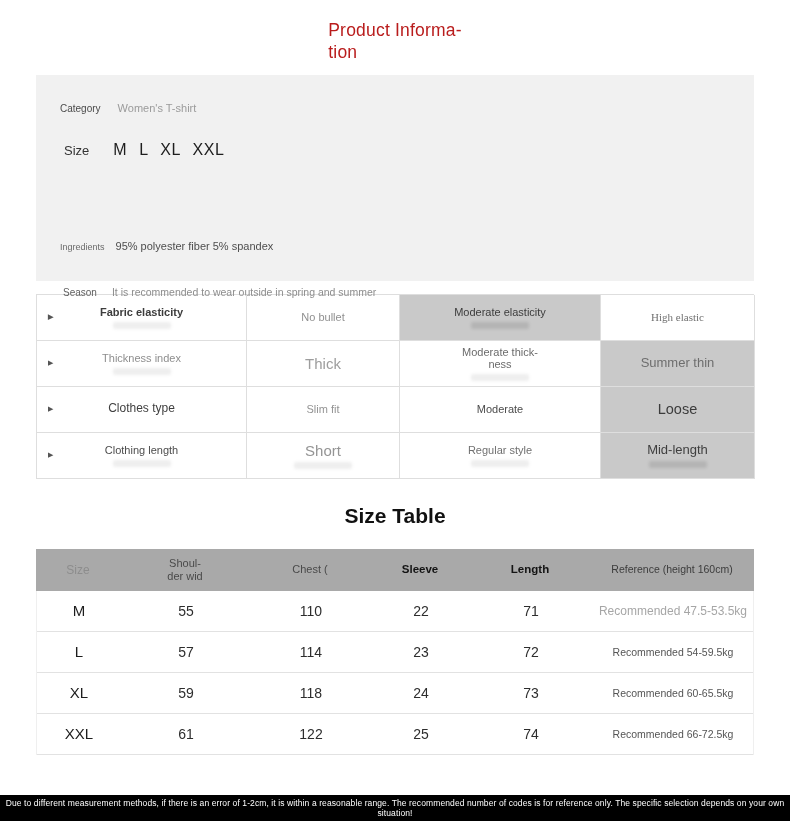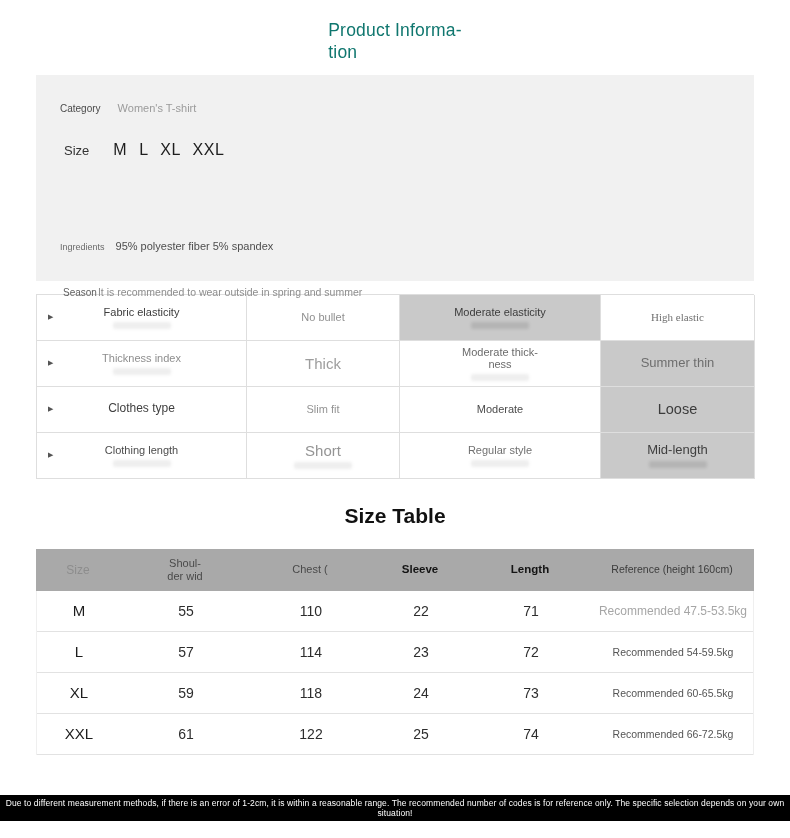--- a/index.html
+++ b/index.html
@@ -10,21 +10,21 @@
     position: relative;
     overflow: hidden;
   }
 
   
   .page-title {
     margin: 20px auto 0;
     width: fit-content;
     font-size: 17.5px;
     font-weight: 500;
-    color: #0f766e;
+    color: #b91c1c;
     white-space: pre-line;
     line-height: 1.25;
     text-align: left;
     letter-spacing: .2px;
   }
 
   
   .info-box {
     margin: 11px 36px 0;
     height: 206px;
@@ -36,21 +36,21 @@
   .row-category .lbl { font-size: 10px; color: #4a4a4a; }
   .row-category .val { margin-left: 17px; font-size: 11px; color: #9b9b9b; }
   .row-size { left: 28px; top: 66px; }
   .row-size .lbl { font-size: 13px; color: #333; }
   .row-size .val { margin-left: 24px; font-size: 16px; color: #1e1e1e; font-weight: 500; word-spacing: 7px; letter-spacing: .6px; }
   .row-ingredients { left: 24px; top: 161px; }
   .row-ingredients .lbl { font-size: 9px; color: #6a6a6a; }
   .row-ingredients .val { margin-left: 11px; font-size: 11px; color: #4e4e4e; }
   .row-season { left: 27px; top: 207px; }
   .row-season .lbl { font-size: 10px; color: #5e5e5e; }
-  .row-season .val { margin-left: 1px; font-size: 10.5px; color: #8d8d8d; }
+  .row-season .val { margin-left: 15px; font-size: 10.5px; color: #8d8d8d; }
 
   
   .attr-table {
     margin: 13px 36px 0;
     display: grid;
     grid-template-columns: 210px 153px 201px 154px;
     border-top: 1px solid #dedede;
     border-left: 1px solid #dedede;
   }
   .acell {
@@ -79,21 +79,21 @@
     display: block;
     height: 7px; width: 58px;
     border-radius: 2px;
     background: rgba(0,0,0,.065);
     filter: blur(1.5px);
     margin-top: 3px;
   }
   .sel .ghost { background: rgba(0,0,0,.10); }
 
   
-  .attr-table .acell:nth-child(1)  { font-size: 11px;  color: #3d3d3d; }
+  .attr-table .acell:nth-child(1)  { font-size: 11px;  color: #3d3d3d; font-weight: bold; }
   .attr-table .acell:nth-child(2)  { font-size: 11px;  color: #909090; }
   .attr-table .acell:nth-child(3)  { font-size: 11px;  color: #3c3c3c; }
   .attr-table .acell:nth-child(4)  { font-size: 11px;  color: #707070; font-family: Liberation Serif, serif; }
   .attr-table .acell:nth-child(5)  { font-size: 11px;  color: #8e8e8e; }
   .attr-table .acell:nth-child(6)  { font-size: 15px;  color: #9d9d9d; }
   .attr-table .acell:nth-child(7)  { font-size: 11px;  color: #6b6b6b; }
   .attr-table .acell:nth-child(8)  { font-size: 13px;  color: #6e6e6e; }
   .attr-table .acell:nth-child(9)  { font-size: 12px;  color: #3f3f3f; }
   .attr-table .acell:nth-child(10) { font-size: 11px;  color: #939393; }
   .attr-table .acell:nth-child(11) { font-size: 11px;  color: #4c4c4c; }

